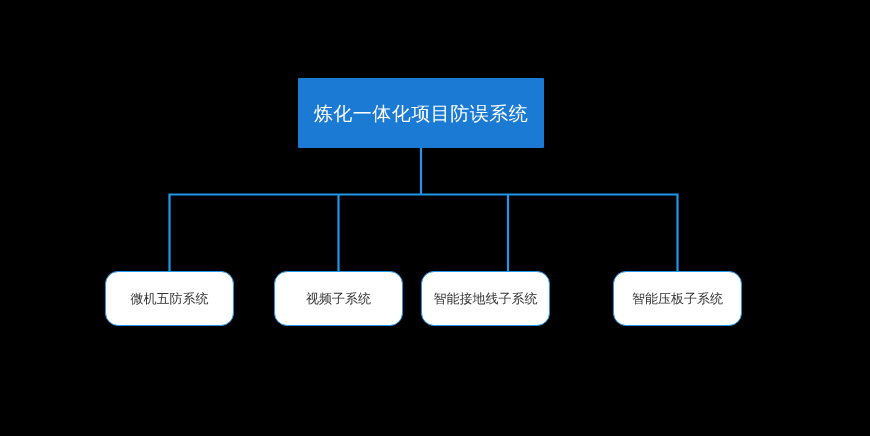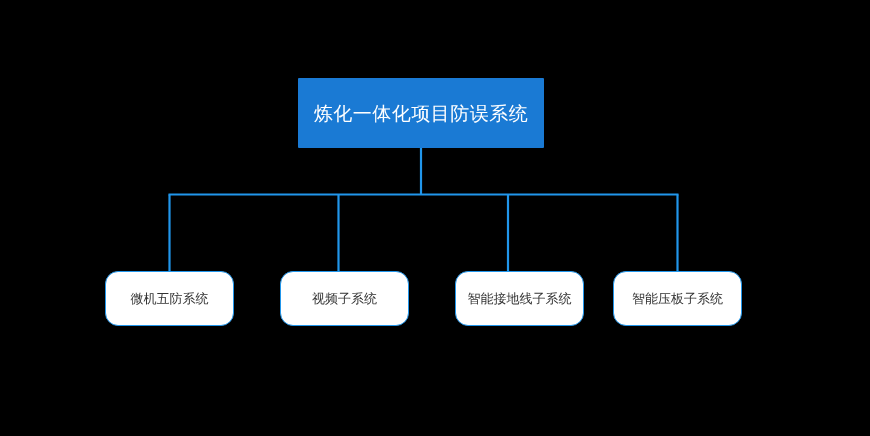--- a/index.html
+++ b/index.html
@@ -48,22 +48,22 @@
     width: 129px;
     height: 55px;
     top: 271px;
     background: #ffffff;
     border: 1.6px solid #2196eb;
     border-radius: 13px;
     color: #333333;
     font-size: 13px;
   }
   .child-0 { left: 105px; }
-  .child-1 { left: 280px; }
-  .child-2 { left: 455px; }
+  .child-1 { left: 274px; }
+  .child-2 { left: 421px; }
   .child-3 { left: 613px; align-items: center; }
   .node-label {
     display: block;
     line-height: 1.2;
     white-space: nowrap;
   }
 </style>
 </head>
 <body>
 

